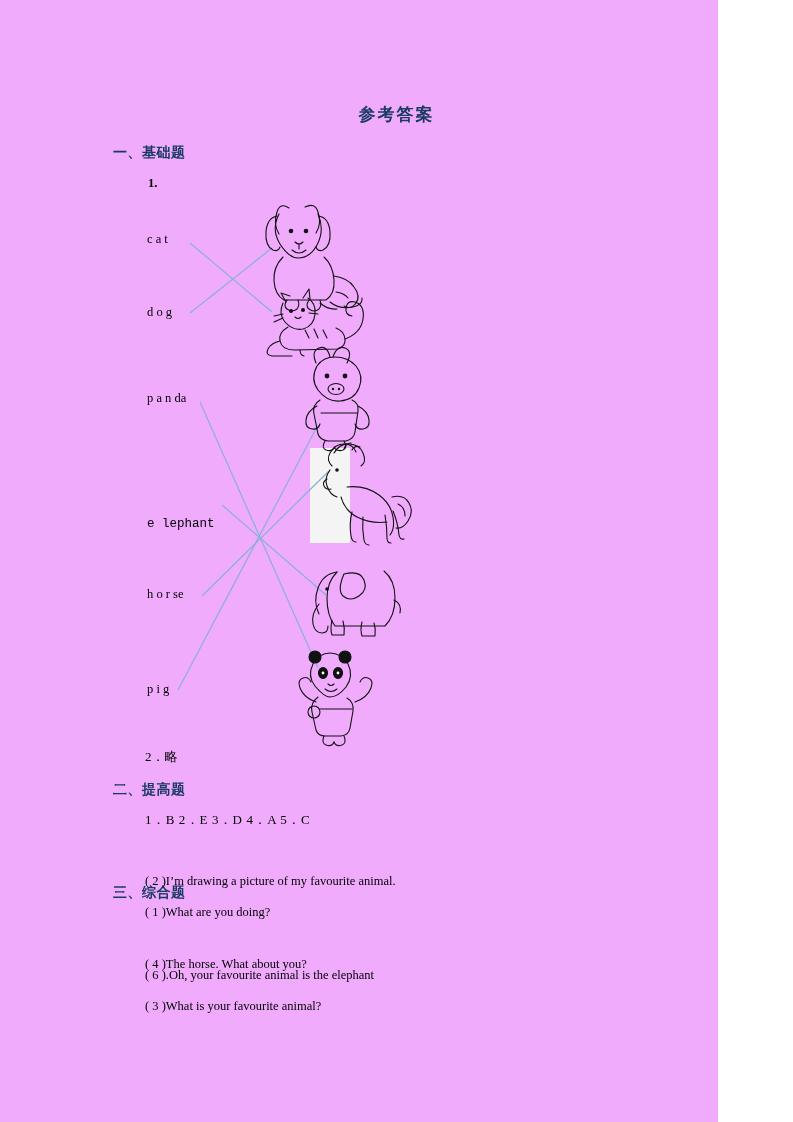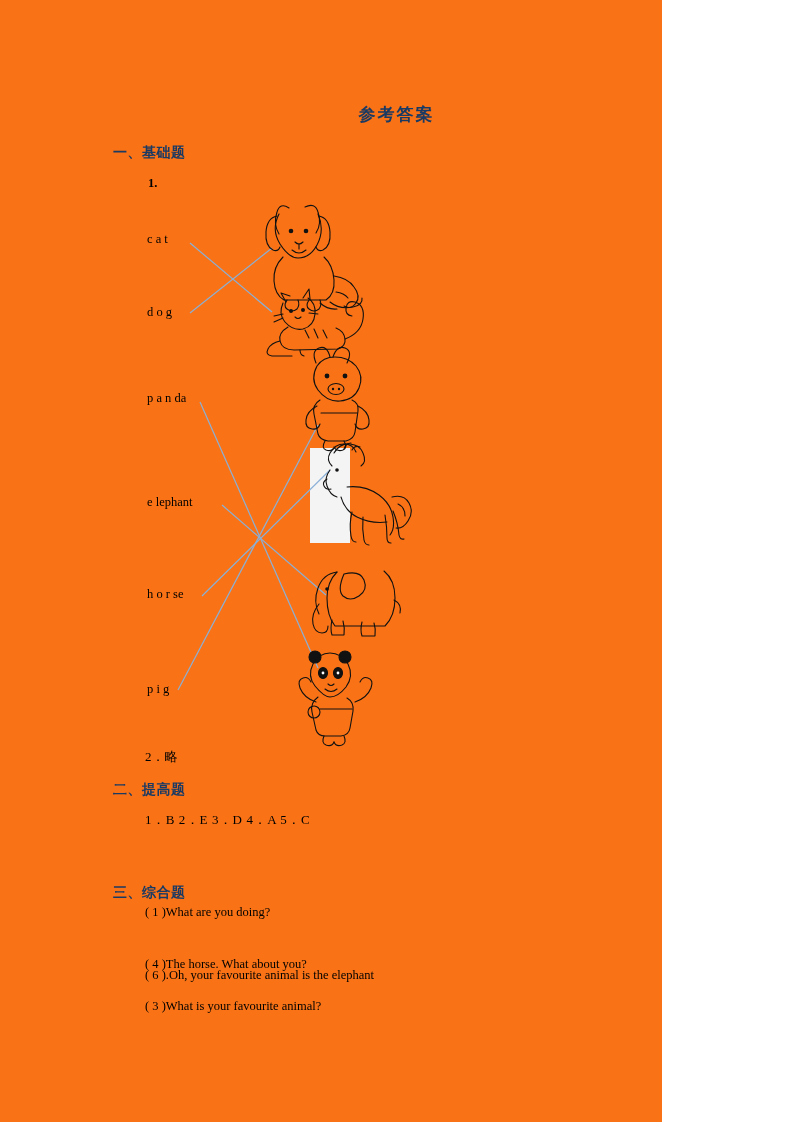--- a/index.html
+++ b/index.html
@@ -6,23 +6,23 @@
     margin: 0;
     padding: 0;
     background: #ffffff;
   }
   body {
     font-family: "Liberation Serif", serif;
     color: #000;
   }
   .page {
     position: relative;
-    width: 662px;
+    width: 718px;
     height: 1122px;
-    background: #f97316;
+    background: #f0abfc;
     overflow: hidden;
   }
   .title {
     position: absolute;
     top: 103px;
     left: 0;
     width: 793px;
     text-align: center;
     font-family: "Liberation Sans", sans-serif;
     font-size: 17px;
@@ -82,21 +82,21 @@
   .word {
     position: absolute;
     font-family: "Liberation Serif", serif;
     font-size: 12.5px;
     color: #000;
     white-space: nowrap;
   }
   .w-cat      { left: 147px; top: 232px; }
   .w-dog      { left: 147px; top: 305px; }
   .w-panda    { left: 147px; top: 391px; }
-  .w-elephant { left: 147px; top: 495px; }
+  .w-elephant { left: 147px; top: 517px; font-family: Liberation Mono, monospace; }
   .w-horse    { left: 147px; top: 587px; }
   .w-pig      { left: 147px; top: 682px; }
 
   
   .lines {
     position: absolute;
     left: 0; top: 0;
     width: 793px; height: 1122px;
     pointer-events: none;
   }
@@ -297,18 +297,19 @@
 
     </g>
   </svg>
 
   <div class="plain lue">2．略</div>
 
   <div class="sec-head sec-2">二、提高题</div>
   <div class="plain answers-row">1．B  2．E    3．D  4．A  5．C</div>
 
   <div class="sec-head sec-3">三、综合题</div>
+  <div class="q-line q1">(   2   )I’m drawing a picture of my favourite animal.</div>
   <div class="q-line q2">(   1   )What are you doing?</div>
   <div class="q-line q3">(   4   )The horse. What about you?</div>
   <div class="q-line q4">(   6   ).Oh, your favourite animal is the elephant</div>
   <div class="q-line q5">(   3   )What is your favourite animal?</div>
 
 </div>
 
 </body></html>

